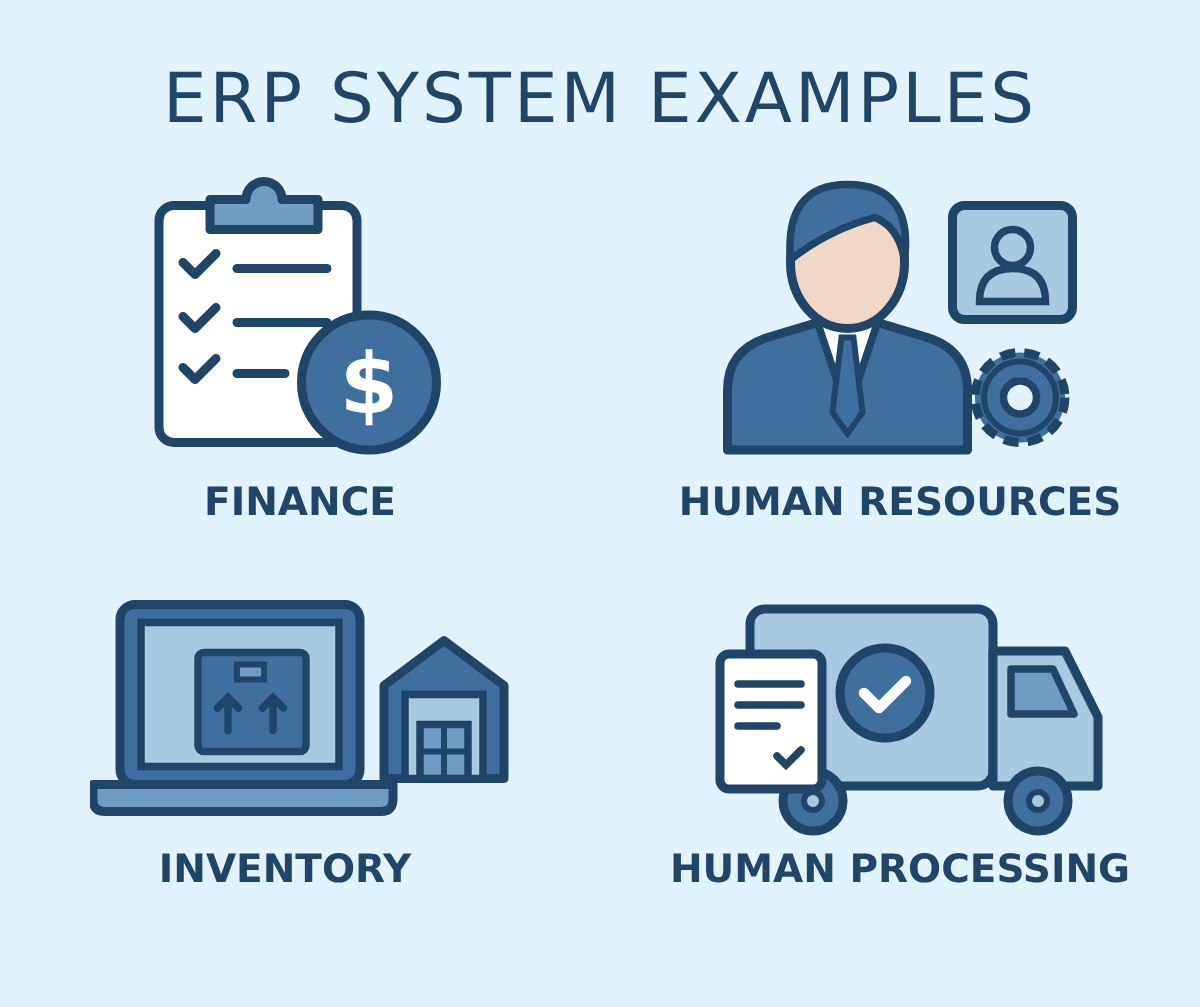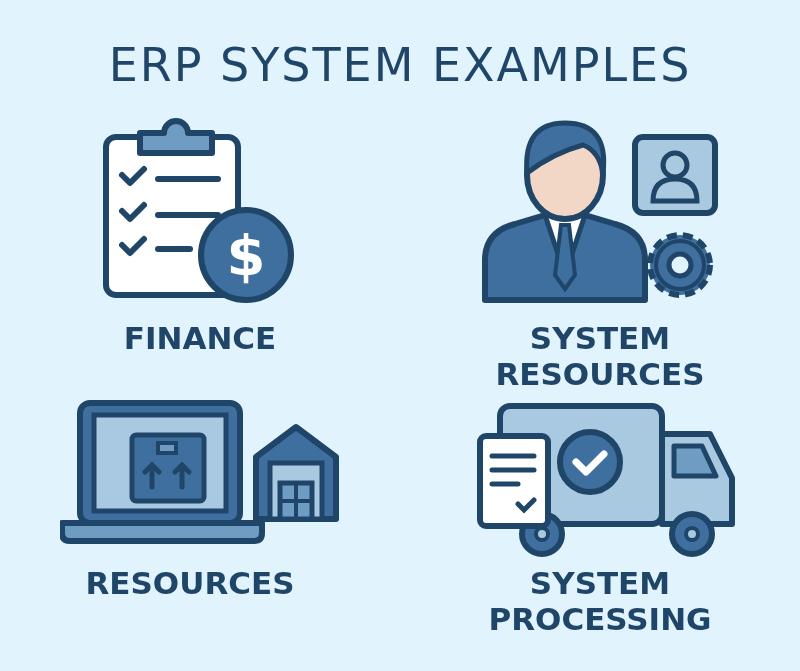--- a/index.html
+++ b/index.html
@@ -1,19 +1,19 @@
 <!DOCTYPE html>
 <html><head>
 <meta charset="utf-8">
 <style>
   html, body { margin:0; padding:0; }
   body { width:800px; height:671px; background:#e1f3fc; overflow:hidden; position:relative; font-family:"DejaVu Sans", sans-serif; }
   .title { position:absolute; left:0; top:38px; width:800px; text-align:center; font-size:46px; font-weight:normal; color:#1f4668; letter-spacing:2px; }
   .icon { position:absolute; }
-  .label { position:absolute; text-align:center; font-size:31px; font-weight:bold; color:#1f4668; }
+  .label { position:absolute; text-align:center; font-size:26px; font-weight:bold; color:#1f4668; }
 </style>
 </head>
 <body>
 
 <div class="title">ERP SYSTEM EXAMPLES</div>
 
 <svg class="icon" style="left:100px;top:115px" width="200" height="190" viewBox="0 0 200 190">
   <rect x="6" y="22" width="132" height="158" rx="10" fill="#ffffff" stroke="#1f4668" stroke-width="6"></rect>
   <path d="M40 18 h24 a12 12 0 0 1 24 0 h24 v20 h-72 z" fill="#6e9cc2" stroke="#1f4668" stroke-width="6" stroke-linejoin="round"></path>
   <g stroke="#1f4668" stroke-width="6" fill="none" stroke-linecap="round" stroke-linejoin="round">
@@ -37,51 +37,51 @@
   <path d="M52 58 q-4 -50 38 -50 q44 0 38 50 q-4 -22 -20 -28 q-30 8 -56 28 z" fill="#3f6f9e" stroke="#1f4668" stroke-width="5"></path>
   <rect x="160" y="22" width="80" height="76" rx="8" fill="#a9c9e1" stroke="#1f4668" stroke-width="6"></rect>
   <circle cx="200" cy="50" r="12" fill="none" stroke="#1f4668" stroke-width="5"></circle>
   <path d="M178 86 q0 -22 22 -22 q22 0 22 22 z" fill="none" stroke="#1f4668" stroke-width="5"></path>
   <g transform="translate(205 150)">
     <circle r="30" fill="#3f6f9e" stroke="#1f4668" stroke-width="6" stroke-dasharray="10 6"></circle>
     <circle r="24" fill="#3f6f9e" stroke="#1f4668" stroke-width="4"></circle>
     <circle r="11" fill="#e1f3fc" stroke="#1f4668" stroke-width="5"></circle>
   </g>
 </svg>
-<div class="label" style="left:440px;top:320px;width:320px">SYSTEM RESOURCES</div>
+<div class="label" style="left:440px;top:320px;width:320px">HUMAN RESOURCES</div>
 
 <svg class="icon" style="left:60px;top:395px" width="290" height="150" viewBox="0 0 290 150">
   <rect x="20" y="8" width="160" height="120" rx="10" fill="#3f6f9e" stroke="#1f4668" stroke-width="6"></rect>
   <rect x="34" y="20" width="132" height="96" fill="#a9c9e1" stroke="#1f4668" stroke-width="5"></rect>
   <path d="M2 128 h200 v10 q0 8 -8 8 h-184 q-8 0 -8 -8 z" fill="#6e9cc2" stroke="#1f4668" stroke-width="6" stroke-linejoin="round"></path>
   <rect x="72" y="40" width="72" height="66" rx="4" fill="#3f6f9e" stroke="#1f4668" stroke-width="5"></rect>
   <rect x="98" y="48" width="18" height="10" fill="#6e9cc2" stroke="#1f4668" stroke-width="4"></rect>
   <g stroke="#1f4668" stroke-width="5" stroke-linecap="round" fill="none">
     <path d="M92 92 v-22 m-7 7 l7 -7 l7 7"></path>
       <path d="M122 92 v-22 m-7 7 l7 -7 l7 7"></path>
   </g>
   <path d="M196 62 l40 -30 l40 30 v62 h-80 z" fill="#3f6f9e" stroke="#1f4668" stroke-width="6" stroke-linejoin="round"></path>
   <rect x="210" y="68" width="52" height="56" fill="#a9c9e1" stroke="#1f4668" stroke-width="5"></rect>
   <rect x="220" y="88" width="32" height="36" fill="#6e9cc2" stroke="#1f4668" stroke-width="5"></rect>
   <line x1="236" y1="88" x2="236" y2="124" stroke="#1f4668" stroke-width="4"></line>
   <line x1="220" y1="106" x2="252" y2="106" stroke="#1f4668" stroke-width="4"></line>
 </svg>
-<div class="label" style="left:60px;top:565px;width:260px">RESOURCES</div>
+<div class="label" style="left:60px;top:565px;width:260px">INVENTORY</div>
 
 <svg class="icon" style="left:470px;top:400px" width="270" height="160" viewBox="0 0 270 160">
   <rect x="30" y="6" width="162" height="118" rx="10" fill="#a9c9e1" stroke="#1f4668" stroke-width="6"></rect>
   <path d="M192 34 h48 l22 44 v46 h-70 z" fill="#a9c9e1" stroke="#1f4668" stroke-width="6" stroke-linejoin="round"></path>
   <path d="M204 46 h28 l14 30 h-42 z" fill="#6e9cc2" stroke="#1f4668" stroke-width="5" stroke-linejoin="round"></path>
   <circle cx="120" cy="62" r="30" fill="#3f6f9e" stroke="#1f4668" stroke-width="6"></circle>
   <path d="M106 62 l10 10 l18 -18" fill="none" stroke="#ffffff" stroke-width="7" stroke-linecap="round" stroke-linejoin="round"></path>
   <circle cx="72" cy="134" r="20" fill="#3f6f9e" stroke="#1f4668" stroke-width="6"></circle>
   <circle cx="72" cy="134" r="6" fill="#a9c9e1" stroke="#1f4668" stroke-width="4"></circle>
   <circle cx="222" cy="134" r="20" fill="#3f6f9e" stroke="#1f4668" stroke-width="6"></circle>
   <circle cx="222" cy="134" r="6" fill="#a9c9e1" stroke="#1f4668" stroke-width="4"></circle>
   <rect x="10" y="36" width="68" height="90" rx="6" fill="#ffffff" stroke="#1f4668" stroke-width="6"></rect>
   <g stroke="#1f4668" stroke-width="5" stroke-linecap="round" fill="none">
     <line x1="22" y1="56" x2="64" y2="56"></line>
       <line x1="22" y1="70" x2="64" y2="70"></line>
       <line x1="22" y1="84" x2="48" y2="84"></line>
     <path d="M48 104 l6 6 l10 -10"></path>
   </g>
 </svg>
-<div class="label" style="left:435px;top:565px;width:330px">SYSTEM PROCESSING</div>
+<div class="label" style="left:435px;top:565px;width:330px">HUMAN PROCESSING</div>
 
 </body></html>

